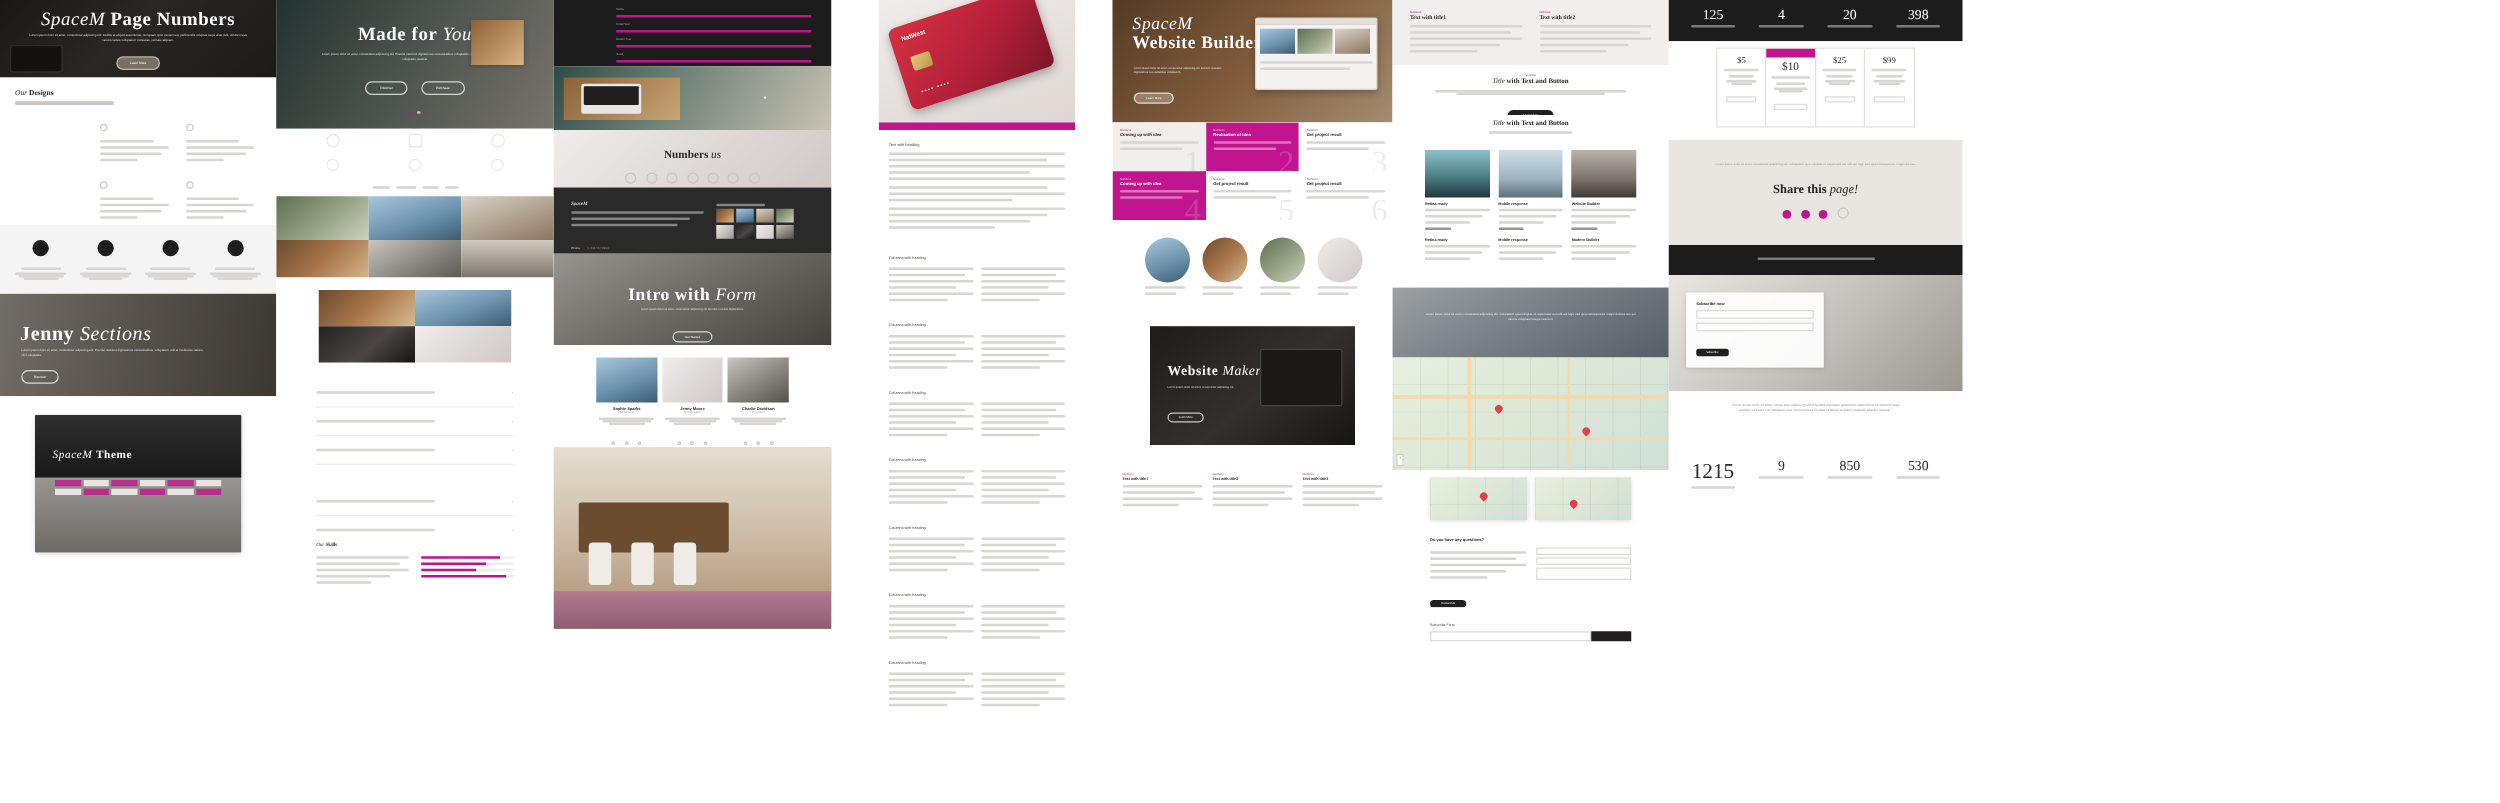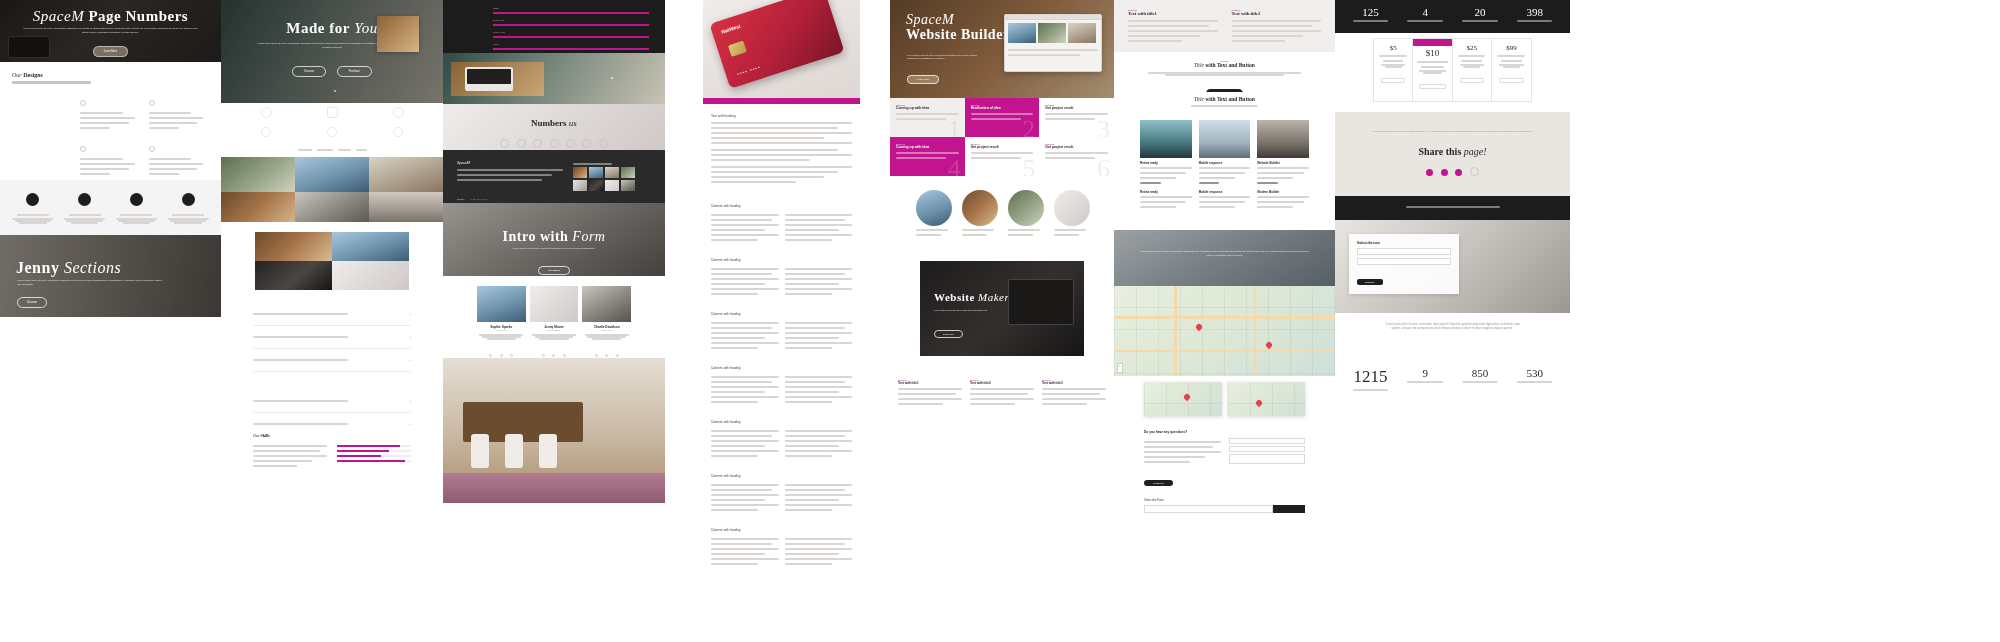--- a/index.html
+++ b/index.html
@@ -173,20 +173,43 @@
     <div class="lorem" style="position:absolute; left:17px; top:44px; width:150px; font-size:2.4px;">Lorem ipsum dolor sit amet, consectetur adipiscing elit. Eveniet nesciunt dignissimos necessitatibus, voluptatem odit at modestiae ratione nihil voluptates.</div>
     <div style="position:absolute; left:17px; top:54px;">
       <span class="btn-o" style="font-size:2.6px; padding:3px 9px;">Discover</span>
     </div>
     <div style="position:absolute; left:40px; bottom:6px; width:48px; height:3px; text-align:center;">
       
       
     </div>
   </div>
 
+  <div class="blk" style="height:150px; padding:15px 28px 0;">
+    <div class="photo ph-mac card-sh" style="height:110px; position:relative; border-radius:1px;">
+      <div class="ov-lt"></div>
+      <div class="hero-t" style="position:absolute; left:14px; top:26px; font-size:9px;">
+        <i>SpaceM</i>
+        <b>Theme</b>
+      </div>
+      <div style="position:absolute; left:16px; top:52px; right:16px; display:grid; grid-template-columns:repeat(6,1fr); gap:2px;">
+        <span style="height:5px;background:#c2148e;opacity:.8;"></span>
+        <span style="height:5px;background:#e8e4e0;"></span>
+        <span style="height:5px;background:#c2148e;opacity:.8;"></span>
+        <span style="height:5px;background:#e8e4e0;"></span>
+        <span style="height:5px;background:#c2148e;opacity:.8;"></span>
+        <span style="height:5px;background:#e8e4e0;"></span>
+        <span style="height:5px;background:#e8e4e0;"></span>
+        <span style="height:5px;background:#c2148e;opacity:.8;"></span>
+        <span style="height:5px;background:#e8e4e0;"></span>
+        <span style="height:5px;background:#c2148e;opacity:.8;"></span>
+        <span style="height:5px;background:#e8e4e0;"></span>
+        <span style="height:5px;background:#c2148e;opacity:.8;"></span>
+      </div>
+    </div>
+  </div>
 </div>
 
 <div class="col" style="left:221px; width:222px;">
 
   <div class="blk photo ph-hands" style="height:103px;">
     <div class="ov"></div>
     <div class="center hero-t" style="top:20px; font-size:15px;">
       <b>Made for</b>
       <i>You</i>
     </div>

